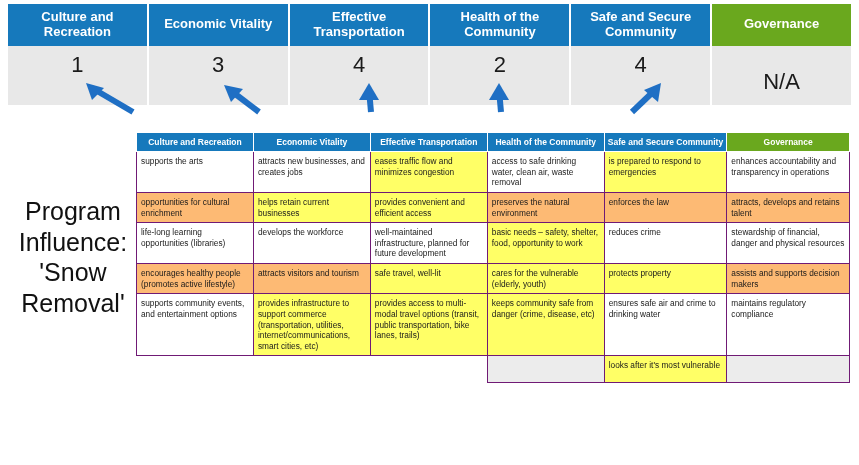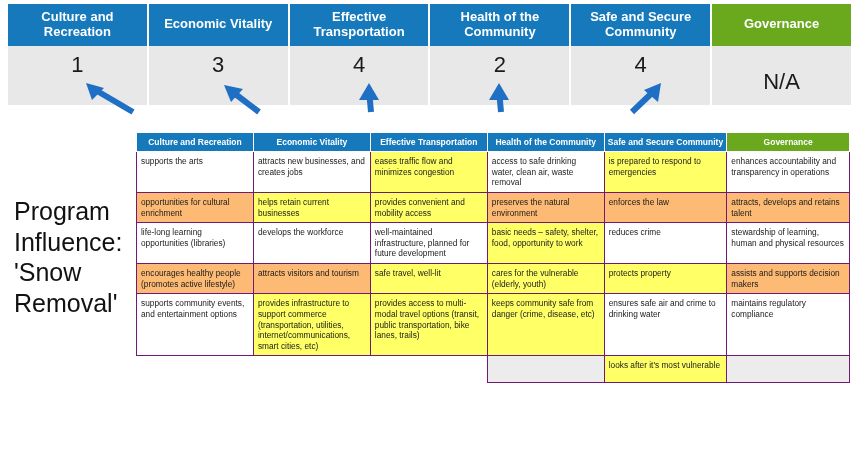--- a/index.html
+++ b/index.html
@@ -79,21 +79,21 @@
 
   
   #caption {
     position: absolute;
     left: 14px;
     top: 196px;
     width: 118px;
     font-size: 25px;
     color: #111111;
     line-height: 1.22;
-    text-align: left;
+    text-align: center;
   }
 
   
   #matrix {
     position: absolute;
     left: 136px;
     top: 132px;
     width: 714px;
     border-collapse: collapse;
     table-layout: fixed;
@@ -203,32 +203,32 @@
       <td>supports the arts</td>
       <td>attracts new businesses, and creates jobs</td>
       <td class="hl">eases traffic flow and minimizes congestion</td>
       <td>access to safe drinking water, clean air, waste removal</td>
       <td class="hl">is prepared to respond to emergencies</td>
       <td>enhances accountability and transparency in operations</td>
     </tr>
     <tr class="alt">
       <td>opportunities for cultural enrichment</td>
       <td class="hl">helps retain current businesses</td>
-      <td class="hl">provides convenient and mobility access</td>
+      <td class="hl">provides convenient and efficient access</td>
       <td>preserves the natural environment</td>
       <td>enforces the law</td>
       <td>attracts, develops and retains talent</td>
     </tr>
     <tr>
       <td>life-long learning opportunities (libraries)</td>
       <td>develops the workforce</td>
       <td>well-maintained infrastructure, planned for future development</td>
       <td class="hl">basic needs – safety, shelter, food, opportunity to work</td>
       <td>reduces crime</td>
-      <td>stewardship of learning, human and physical resources</td>
+      <td>stewardship of financial, danger and physical resources</td>
     </tr>
     <tr class="alt">
       <td>encourages healthy people (promotes active lifestyle)</td>
       <td>attracts visitors and tourism</td>
       <td class="hl">safe travel, well-lit</td>
       <td class="hl">cares for the vulnerable (elderly, youth)</td>
       <td class="hl">protects property</td>
       <td>assists and supports decision makers</td>
     </tr>
     <tr>

